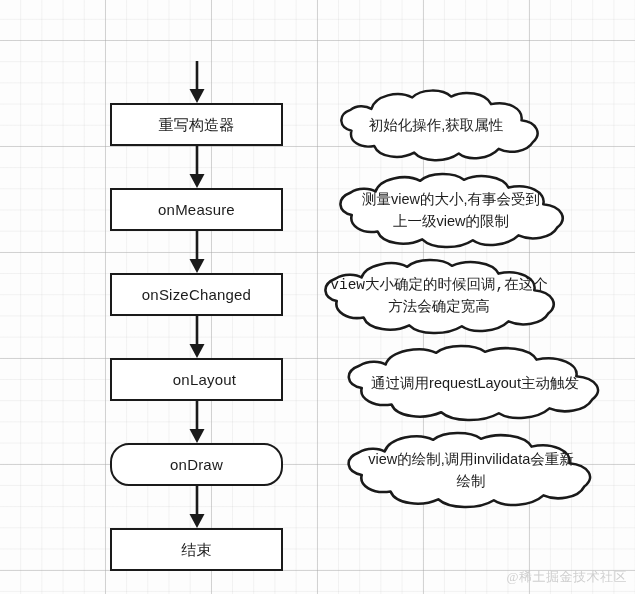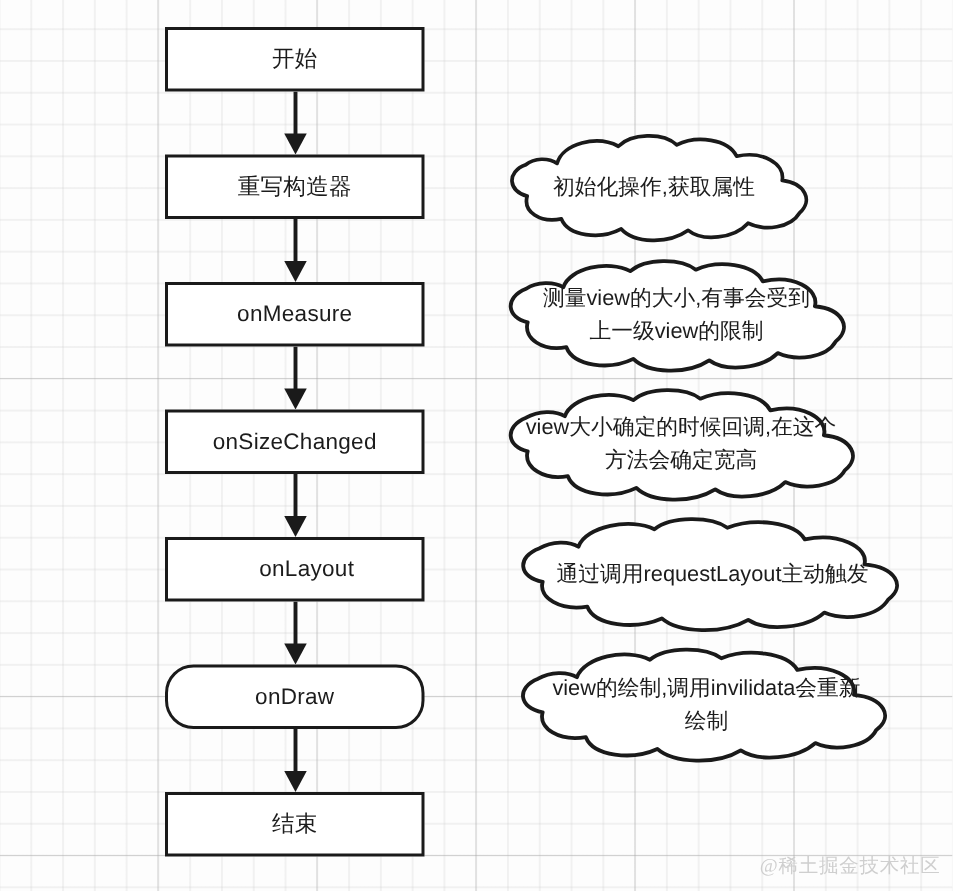--- a/index.html
+++ b/index.html
@@ -79,23 +79,20 @@
     letter-spacing: 0.5px;
     white-space: nowrap;
     font-family: Liberation Serif, serif;
   }
 </style>
 </head>
 <body>
 
 <div id="canvas">
 
-  <div class="node" style="left:110px; top:18px; width:173px; height:43px;">
-    <span class="node-label">开始</span>
-  </div>
 
   <div class="node" style="left:110px; top:103px; width:173px; height:43px;">
     <span class="node-label">重写构造器</span>
   </div>
 
   <div class="node" style="left:110px; top:188px; width:173px; height:43px;">
     <span class="node-label">onMeasure</span>
   </div>
 
   <div class="node" style="left:110px; top:273px; width:173px; height:43px;">
@@ -166,21 +163,21 @@
                C226 36 232 48 222 57 C216 67 198 70 186 64
                C176 75 154 77 144 69 C130 79 106 78 97 68
                C82 76 60 73 55 61 C40 64 28 56 31 45
                C18 42 16 28 30 23 C36 18 46 18 52 22 Z" fill="#ffffff" stroke="#1a1a1a" stroke-width="2.6" stroke-linejoin="round"></path>
     </svg>
     <div class="cloud-text">
       <span>初始化操作,获取属性</span>
     </div>
   </div>
 
-  <div class="cloud" style="left:322px; top:258px; width:264px; height:78px;">
+  <div class="cloud" style="left:307px; top:258px; width:264px; height:78px;font-family:Liberation Mono, monospace;">
     <svg width="264" height="78" viewBox="0 0 266 80" preserveAspectRatio="none">
       <path d="M55 20 C59 7 86 1 101 9 C111 0 136 0 146 8
                C162 1 187 4 193 16 C213 11 232 21 229 33
                C248 35 254 48 243 57 C237 68 216 71 203 65
                C192 76 167 78 156 70 C140 80 113 79 103 69
                C87 77 62 74 57 61 C41 64 27 55 30 44
                C16 41 14 27 29 21 C37 16 49 16 55 20 Z" fill="#ffffff" stroke="#1a1a1a" stroke-width="2.6" stroke-linejoin="round"></path>
     </svg>
     <div class="cloud-text">
       <span>view大小确定的时候回调,在这个</span>

